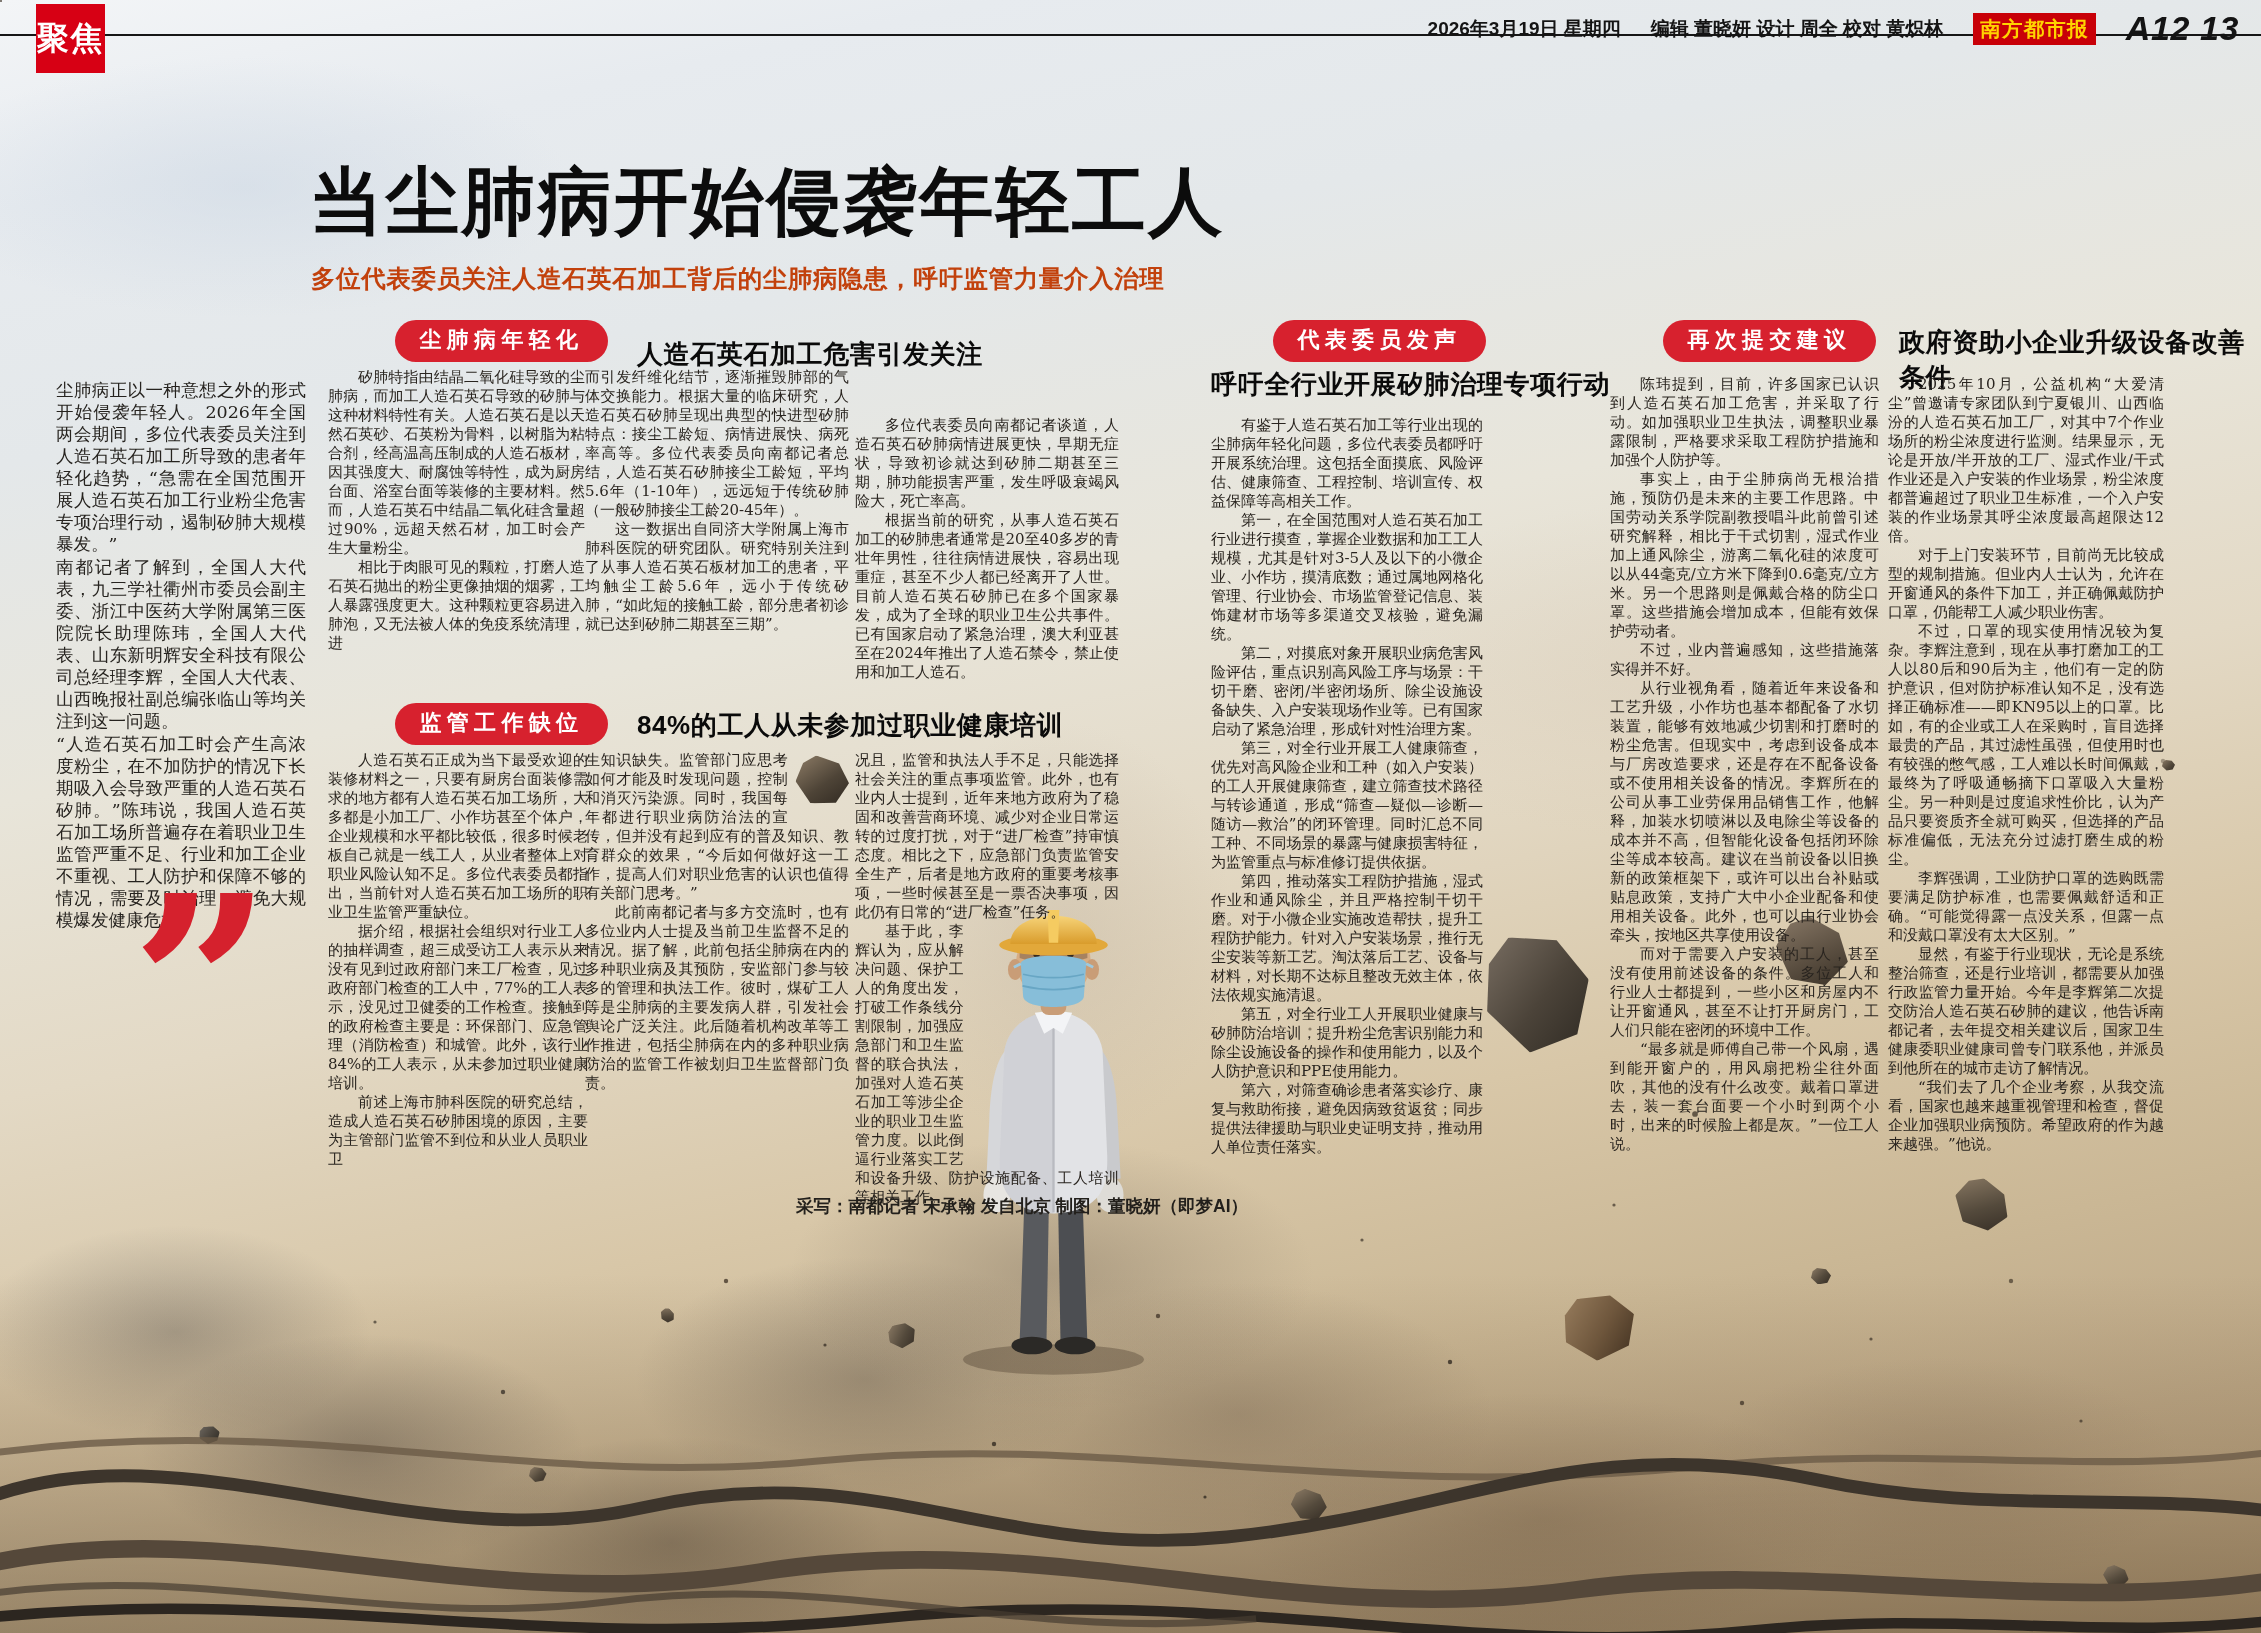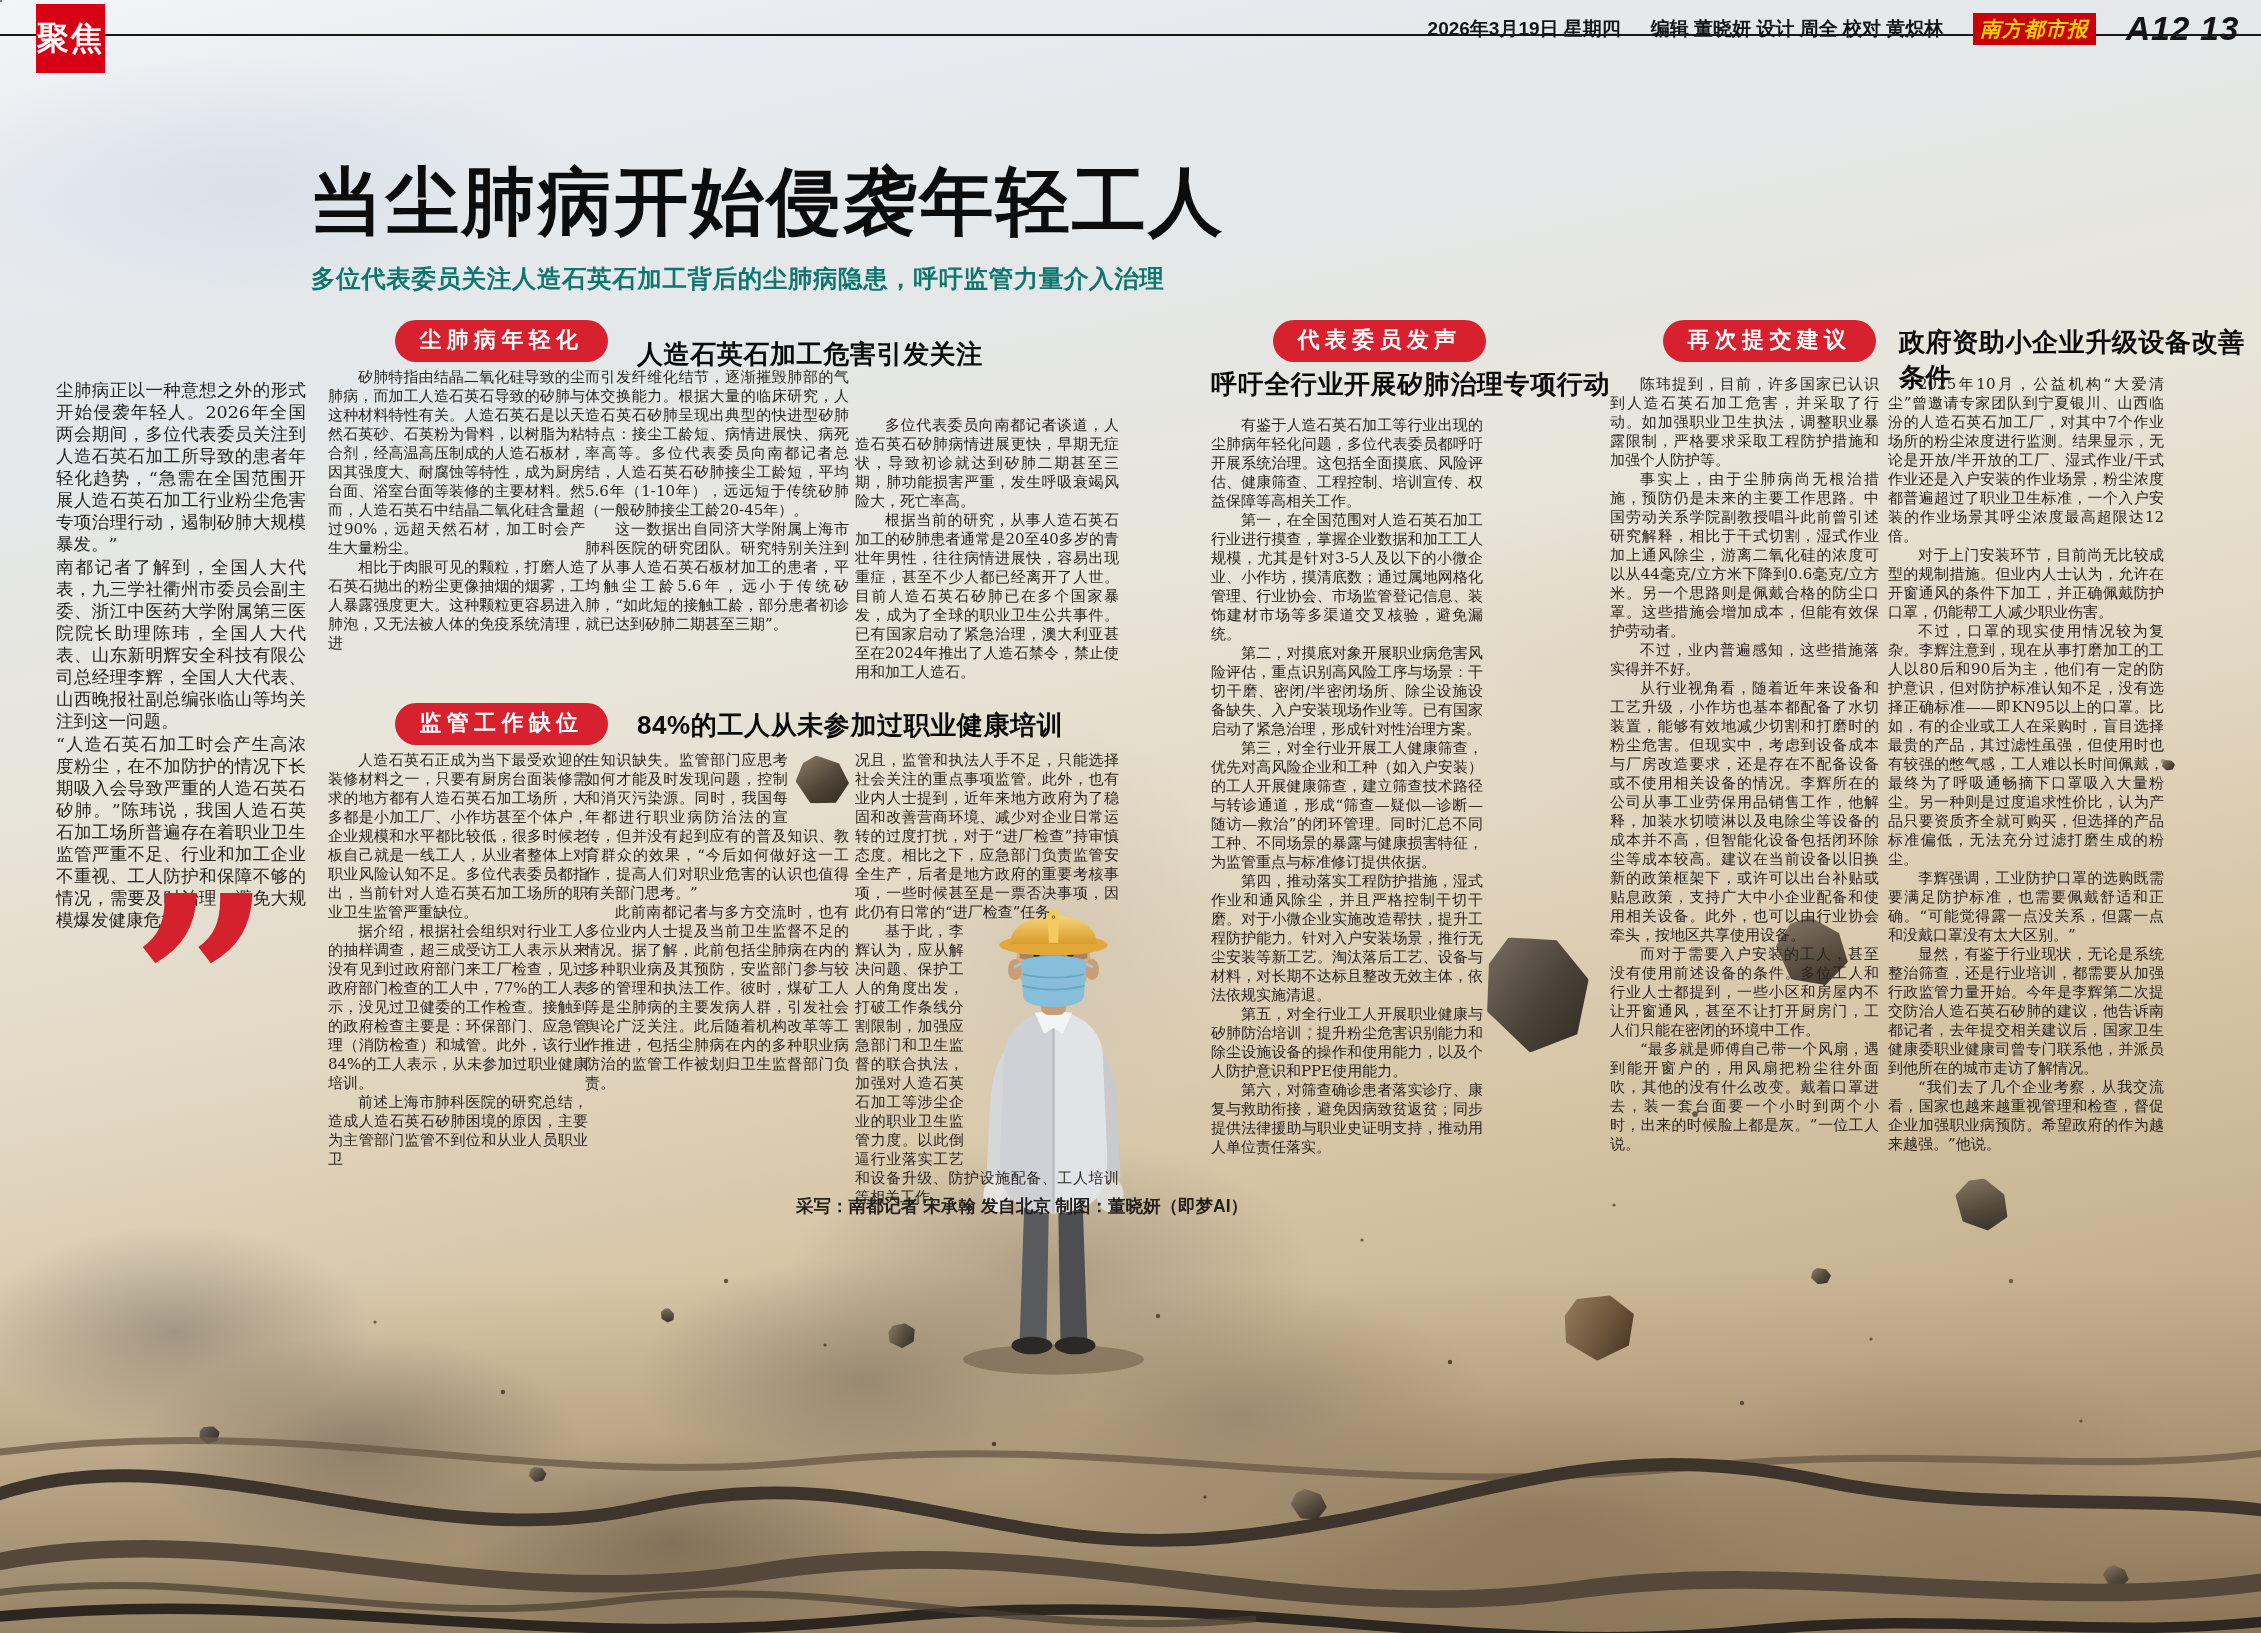--- a/index.html
+++ b/index.html
@@ -42,34 +42,34 @@
     background:#d70014;color:#fff;z-index:5;
     display:flex;align-items:center;justify-content:center;
     font-family:"Liberation Sans",sans-serif;font-weight:900;font-size:32px;letter-spacing:1.8px;
   }
   #masthead{
     position:absolute;top:9.3px;right:22px;z-index:5;
     display:flex;align-items:center;gap:30px;
     font-family:"Liberation Sans",sans-serif;color:#141414;font-size:19px;font-weight:600;
   }
   #brand{
-    background:#c80008;color:#ffd400;font-weight:900;font-style:italic;
+    background:#c80008;color:#ffd400;font-weight:900;
     font-size:20.5px;padding:1.8px 7px;letter-spacing:1.2px;
   }
   #pageno{font-size:34px;font-weight:900;letter-spacing:0.6px;font-style:italic;}
   
   #title{
     position:absolute;left:309px;top:153px;z-index:10;
     font-family:"Liberation Sans",sans-serif;font-weight:900;
     font-size:74px;letter-spacing:2.3px;color:#0c0c0c;
   }
   #subtitle{
     position:absolute;left:311px;top:262px;z-index:10;
     font-family:"Liberation Sans",sans-serif;font-weight:700;
-    font-size:24.5px;letter-spacing:0.6px;color:#0f766e;
+    font-size:24.5px;letter-spacing:0.6px;color:#c2410c;
   }
   
   #intro{
     position:absolute;left:56px;top:379px;width:250px;z-index:10;
     font-size:17.5px;line-height:22px;text-align:justify;color:#26231f;
   }
   #intro p{margin:0 0 1.2px 0;}
   #quote-mark{
     position:absolute;left:131px;top:864px;z-index:10;
     font-family:"DejaVu Serif",serif;font-size:245px;line-height:1;

